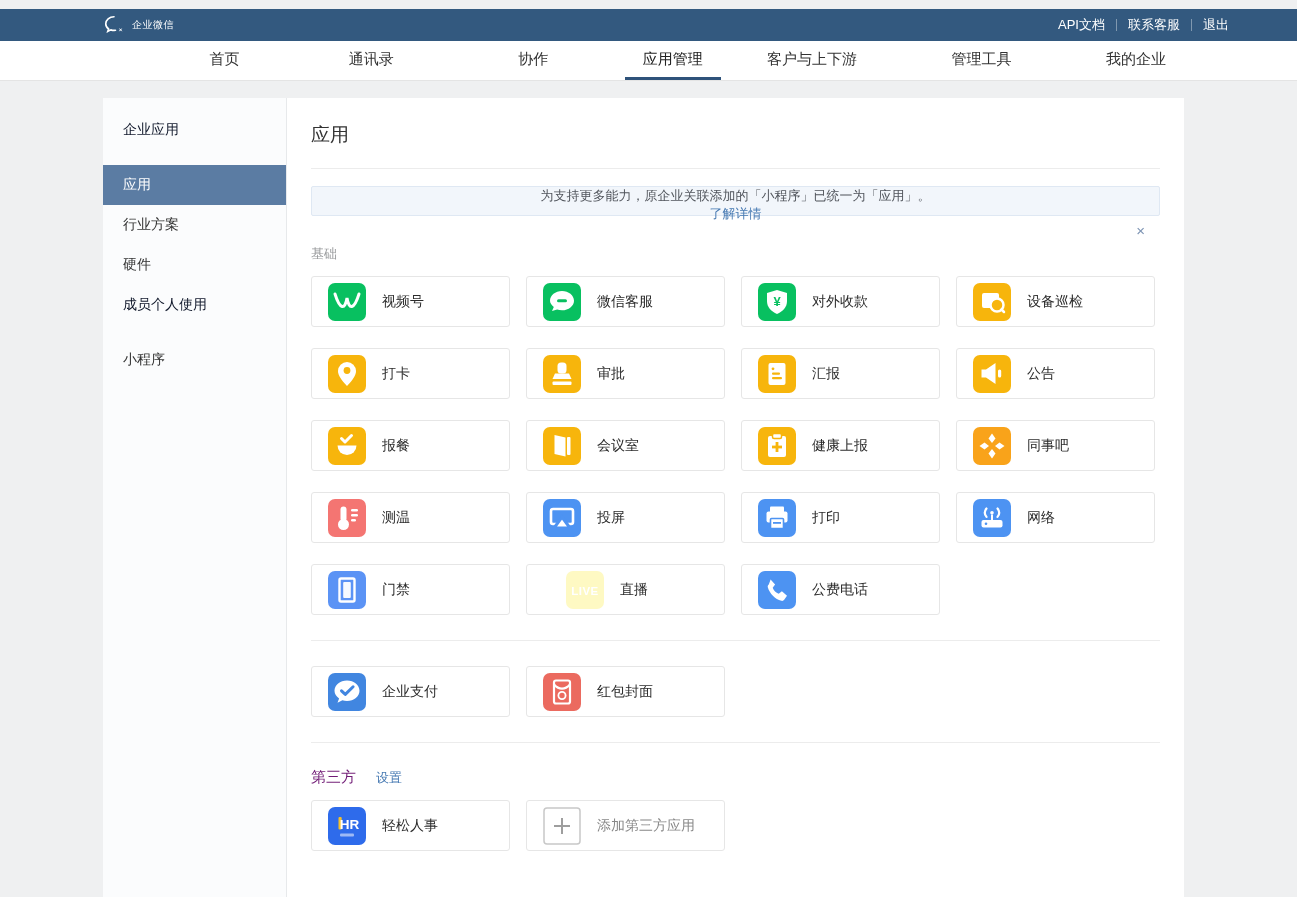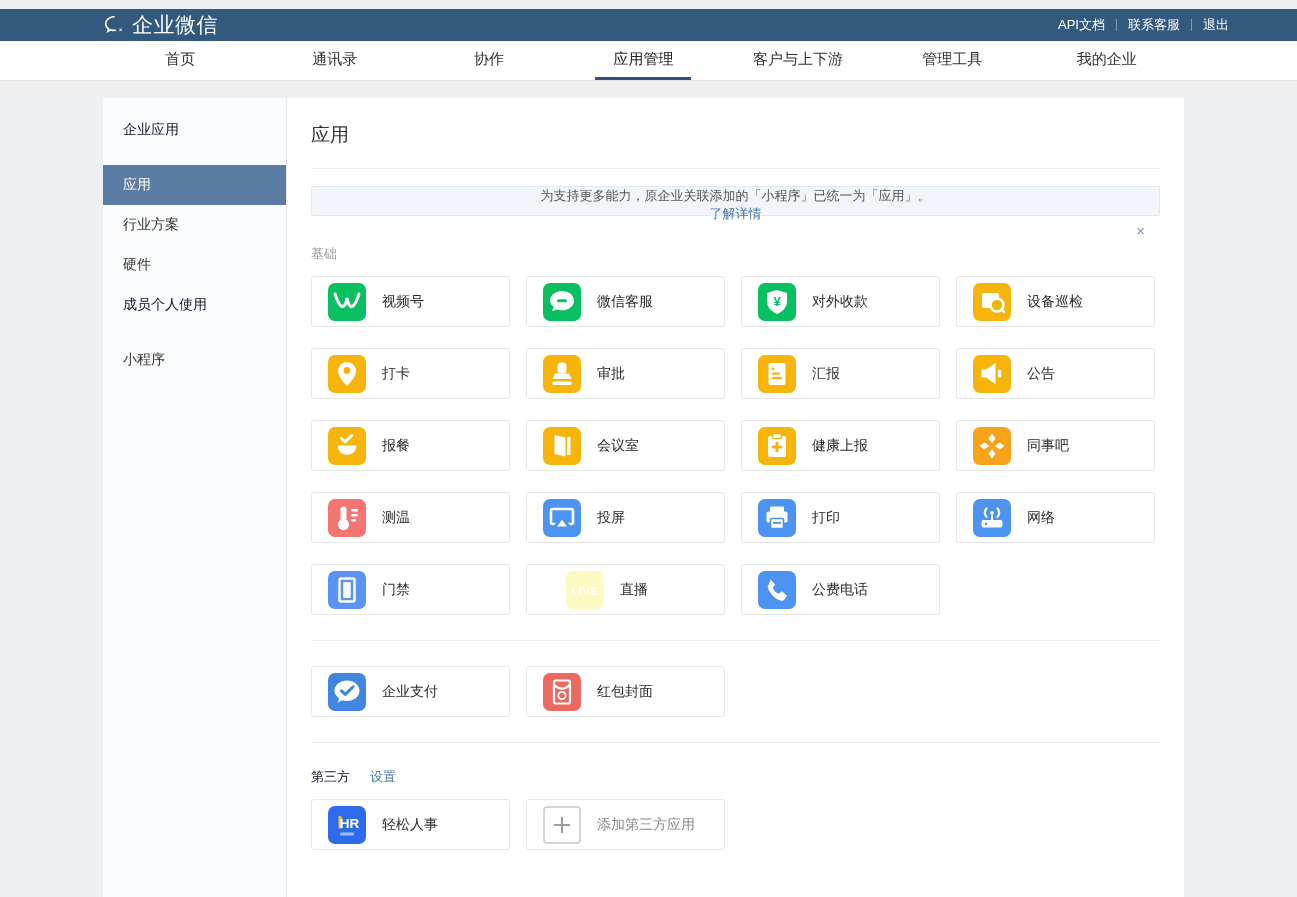--- a/index.html
+++ b/index.html
@@ -9,28 +9,28 @@
     font-family:"Liberation Sans","DejaVu Sans",sans-serif;
     padding-top:9px;
   }
   
   .topbar {
     height:32px; background:#33597f; color:#fff;
     display:flex; align-items:center;
   }
   .brand { display:flex; align-items:center; gap:7px; margin-left:103px; }
   .brand svg { display:block; }
-  .brand-name { font-size:21px; letter-spacing:.5px; }
+  .brand-name { font-size:10px; letter-spacing:.5px; }
   .top-links { margin-left:auto; margin-right:68px; display:flex; align-items:center; font-size:13px; }
   .top-links a { color:#fff; text-decoration:none; cursor:pointer; }
   .top-links .sep { width:1px; height:12px; background:rgba(255,255,255,.38); margin:0 11px; }
   
   .navbar { height:40px; background:#fff; border-bottom:1px solid #e4e4e4; }
   .nav-inner { width:1081px; margin-left:103px; height:100%; display:flex; }
-  .nav-tab { flex:1; display:flex; justify-content:center; align-items:stretch; cursor:pointer; }
+  .nav-tab { flex:1; display:flex; justify-content:flex-end; align-items:stretch; cursor:pointer; }
   .nav-tab span {
     font-size:15px; color:#333; line-height:36px; padding:0 18px;
     border-bottom:3px solid transparent;
   }
   .nav-tab.active span { border-bottom-color:#2e527a; color:#222; }
   
   .main {
     width:1081px; height:799px; margin:17px 0 0 103px;
     background:#fff; display:flex; overflow:hidden;
   }
@@ -57,21 +57,21 @@
   .card {
     height:51px; border:1px solid #e6e6e6; border-radius:3px; background:#fff;
     display:flex; align-items:center; padding-left:16px; gap:16px; cursor:pointer;
   }
   .app-icon { width:38px; height:38px; border-radius:7px; flex:none; }
   .app-icon svg { display:block; }
   .card .app-label { font-size:14px; color:#2b2b2b; }
   .card.add-card .app-label { color:#888; }
   .rule { border:none; border-top:1px solid #ececec; margin:25px 0; }
   .tp-head { display:flex; align-items:center; gap:20px; margin:2px 0 13px; }
-  .tp-label { font-size:13px; color:#0f172a; }
+  .tp-label { font-size:15px; color:#701a75; }
   .tp-settings { font-size:13px; color:#4679b2; text-decoration:none; cursor:pointer; }
 </style>
 </head>
 <body>
 
 <div class="topbar">
   <div class="brand">
     <span>
       <svg width="22" height="22" viewBox="0 0 24 24">
         <path d="M12 3C7 3 3 6.4 3 10.6c0 2.3 1.2 4.4 3.1 5.8L5.2 19l3.4-1.7c1.1.4 2.3.6 3.6.6.5 0 1 0 1.4-.1" fill="none" stroke="#fff" stroke-width="1.8" stroke-linecap="round"></path>

